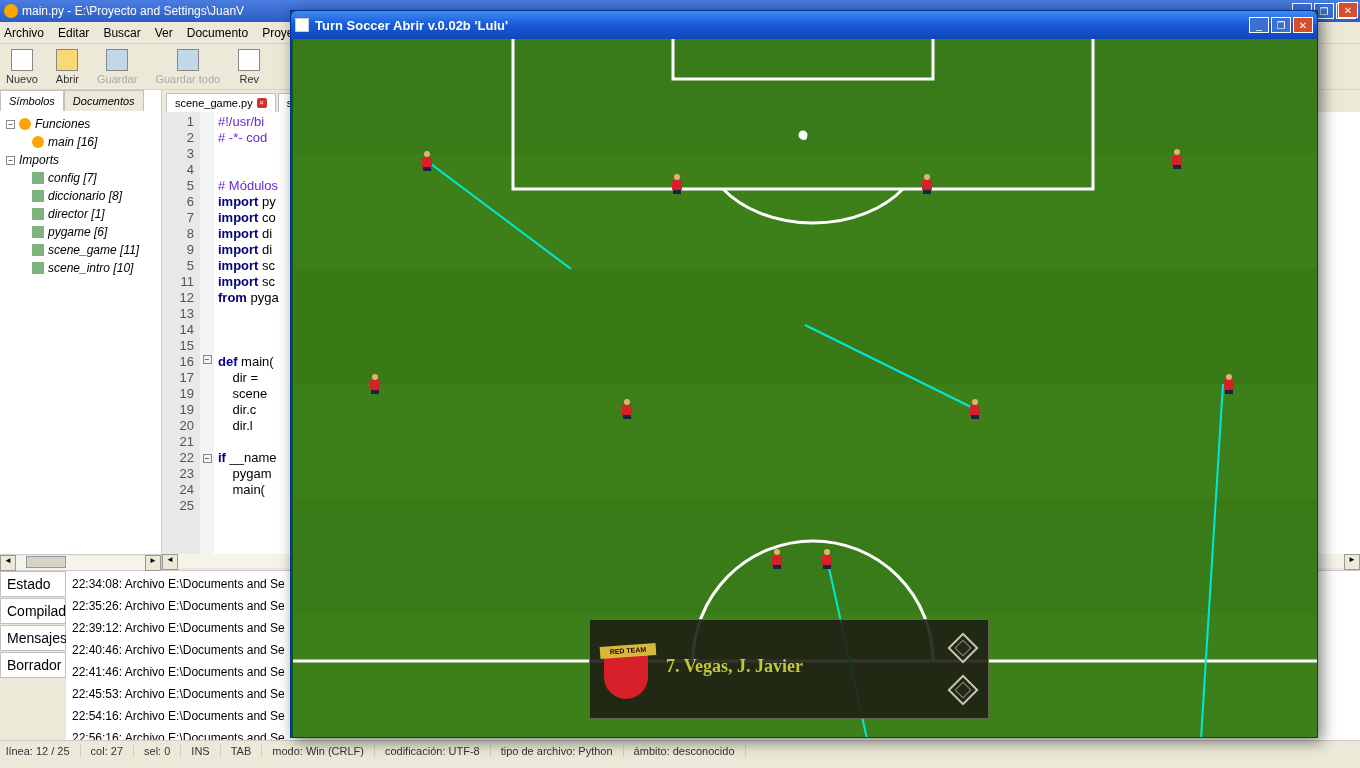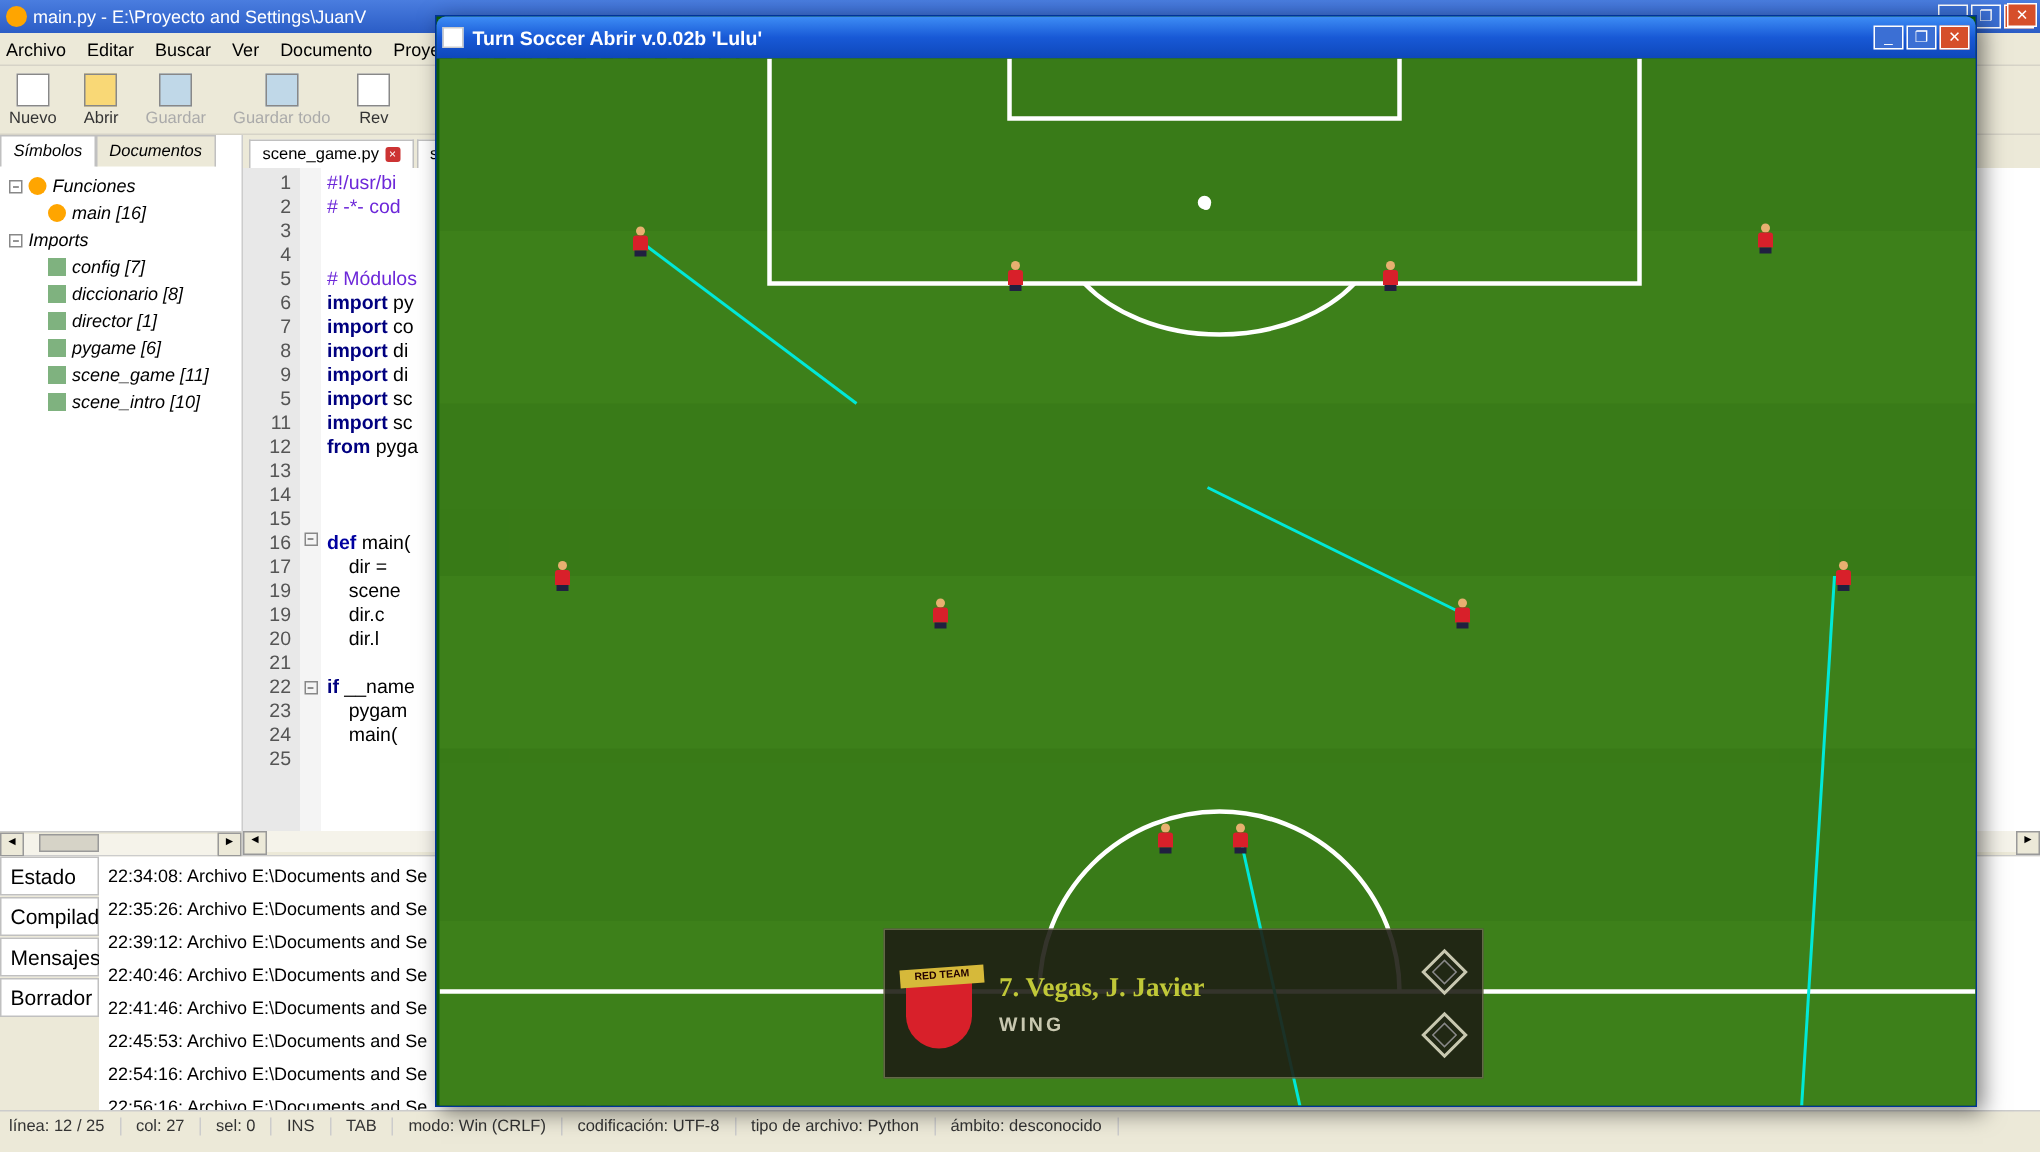--- a/index.html
+++ b/index.html
@@ -400,21 +400,20 @@
         </div>
       </div>
 
     <div class="info-card">
       <div class="shield">
         <div class="banner">RED TEAM</div>
         <div class="crest"></div>
       </div>
       <div class="info-text">
         <div class="player-name">7. Vegas, J. Javier</div>
-        <div class="player-role">WING</div>
       </div>
       <div class="info-icons">
         <div class="info-icon"></div>
         <div class="info-icon"></div>
       </div>
     </div>
   </div>
 </div>
 
 </body></html>

